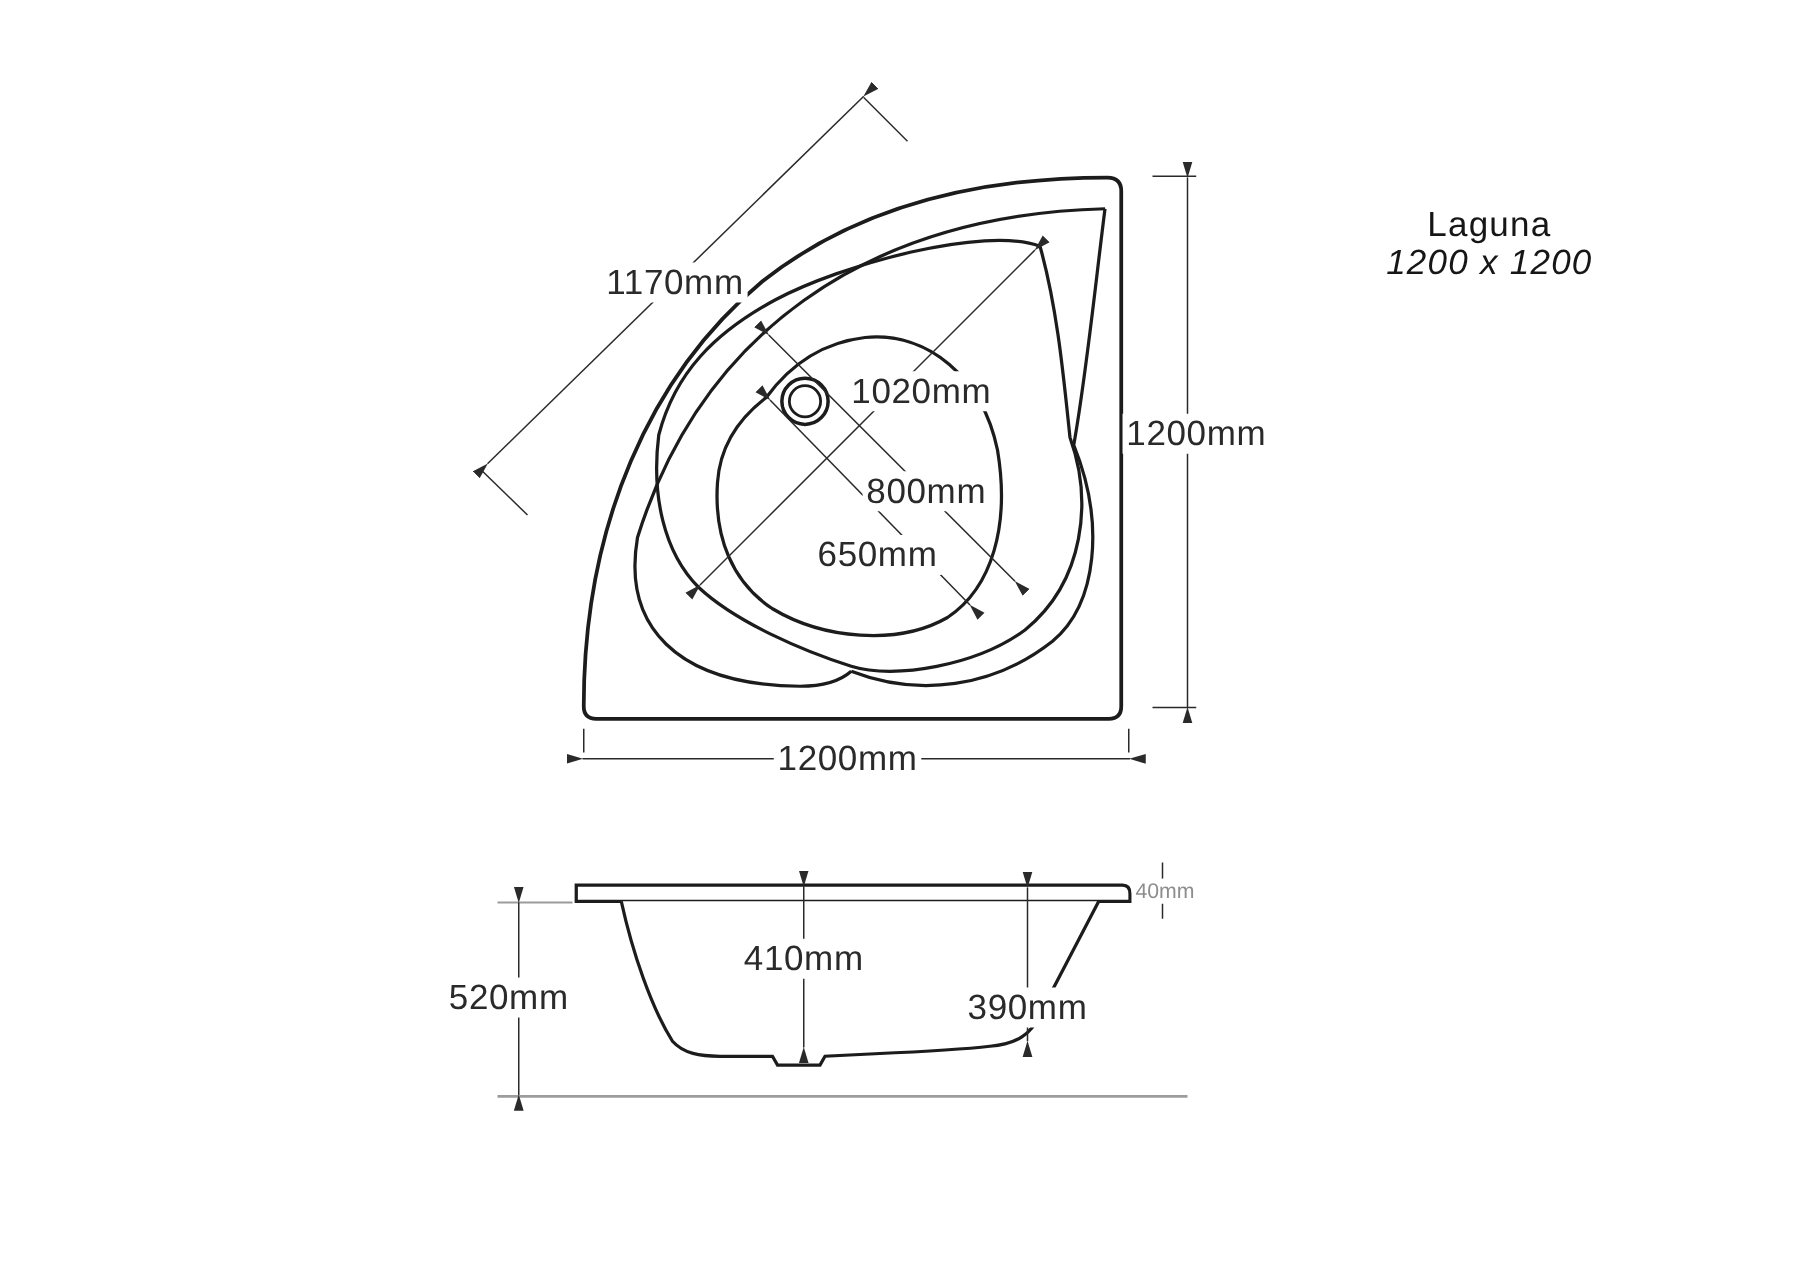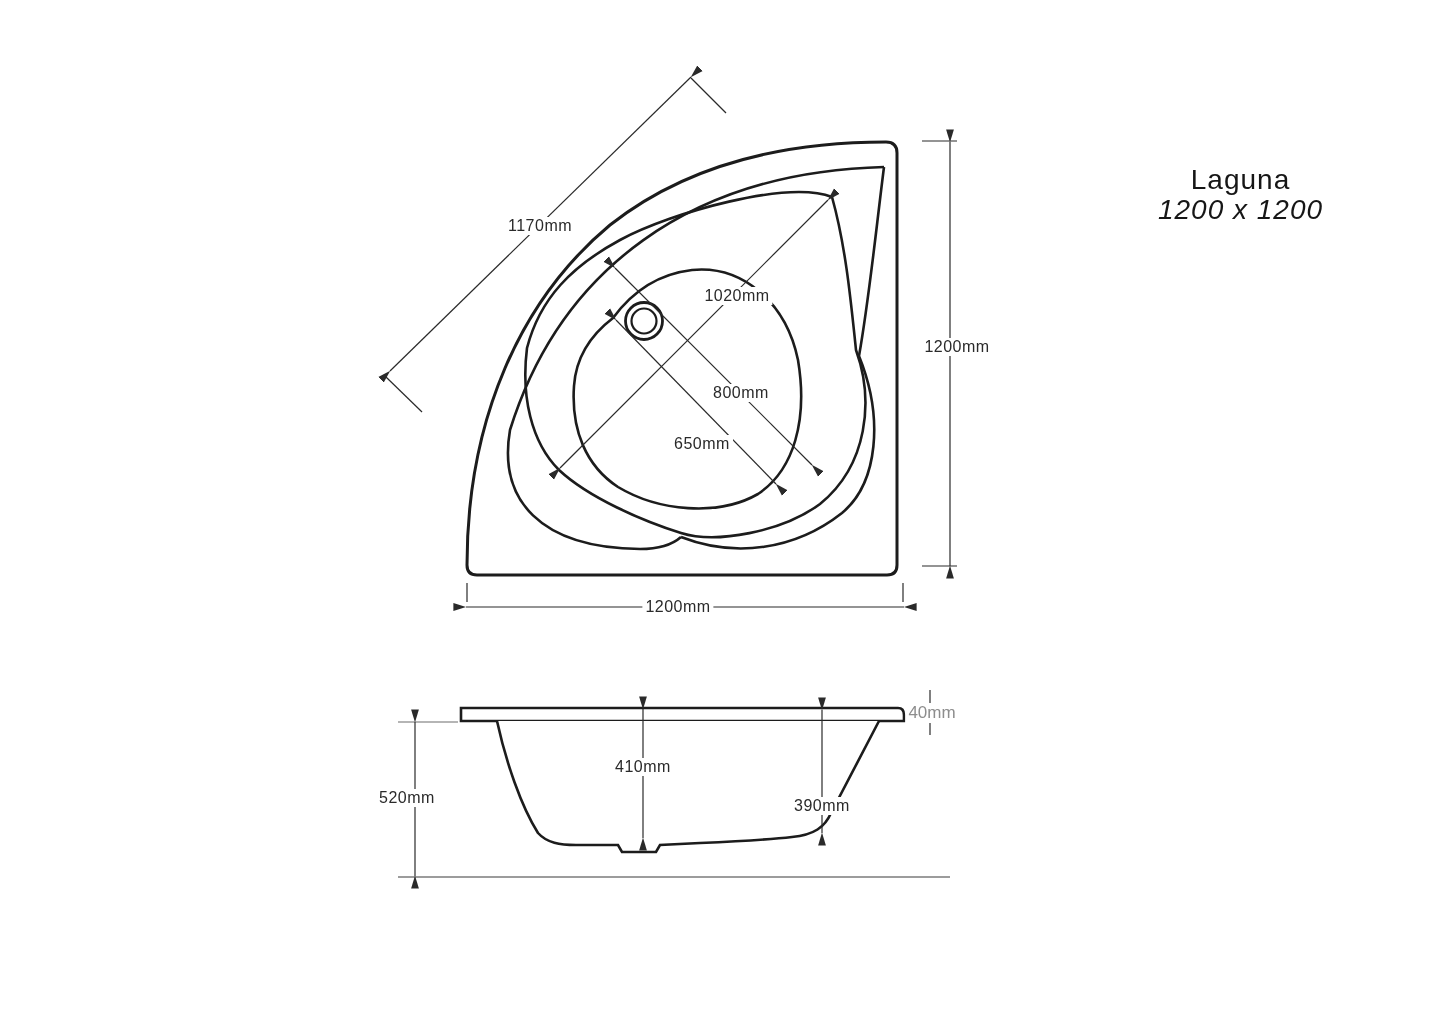--- a/index.html
+++ b/index.html
@@ -1,22 +1,22 @@
 <!DOCTYPE html>
 <html><head>
 <meta charset="utf-8">
 <style>
   html,body{margin:0;padding:0;background:#ffffff;}
   #stage{position:relative;width:1445px;height:1022px;background:#ffffff;overflow:hidden;
          font-family:"Liberation Sans", sans-serif;}
   #drawing{position:absolute;left:0;top:0;}
-  .dim-label{position:absolute;transform:translate(-50%,-50%);font-size:16px;color:#2a2a2a;
+  .dim-label{position:absolute;transform:translate(-50%,-50%);font-size:28px;color:#2a2a2a;
              background:#ffffff;padding:0 3px;white-space:nowrap;letter-spacing:0.5px;}
   .dim-label.small{font-size:17px;color:#8d8d8d;letter-spacing:0;}
-  #title-block{position:absolute;left:1138px;top:166px;width:205px;text-align:center;
+  #title-block{position:absolute;left:1089px;top:166px;width:205px;text-align:center;
                color:#161616;font-size:28px;line-height:1.0;letter-spacing:1px;}
   #title-block .t2{margin-top:2px;font-style:italic;}
   svg path, svg line, svg circle{vector-effect:non-scaling-stroke;}
 </style>
 </head>
 <body>
 
 <div id="stage">
 
   <svg id="drawing" width="1445" height="1022" viewBox="0 0 1445 1022">
@@ -72,21 +72,21 @@
     <g stroke="#2a2a2a" stroke-width="1.2" fill="none">
       <line x1="415" y1="722" x2="415" y2="876" marker-start="url(#arr)" marker-end="url(#arr)"></line>
       <line x1="643" y1="709" x2="643" y2="838" marker-start="url(#arr)" marker-end="url(#arr)"></line>
       <line x1="822" y1="710" x2="822" y2="833" marker-start="url(#arr)" marker-end="url(#arr)"></line>
       <line x1="930" y1="690" x2="930" y2="703" marker-end="url(#arr)"></line>
       <line x1="930" y1="735" x2="930" y2="721" marker-end="url(#arr)"></line>
     </g>
   </svg>
 
   <div class="dim-label" style="left:540px;top:226px;">1170mm</div>
-  <div class="dim-label" style="left:737px;top:296px;">1020mm</div>
+  <div class="dim-label" style="left:737px;top:313px;">1020mm</div>
   <div class="dim-label" style="left:741px;top:393px;">800mm</div>
   <div class="dim-label" style="left:702px;top:411px;margin-top:33px;">650mm</div>
   <div class="dim-label" style="left:957px;top:347px;">1200mm</div>
   <div class="dim-label" style="left:678px;top:607px;">1200mm</div>
   <div class="dim-label" style="left:407px;top:798px;text-align:right;">520mm</div>
   <div class="dim-label" style="left:643px;top:767px;">410mm</div>
   <div class="dim-label" style="left:822px;top:806px;">390mm</div>
   <div class="dim-label small" style="left:932px;top:713px;">40mm</div>
 
   <div id="title-block">

